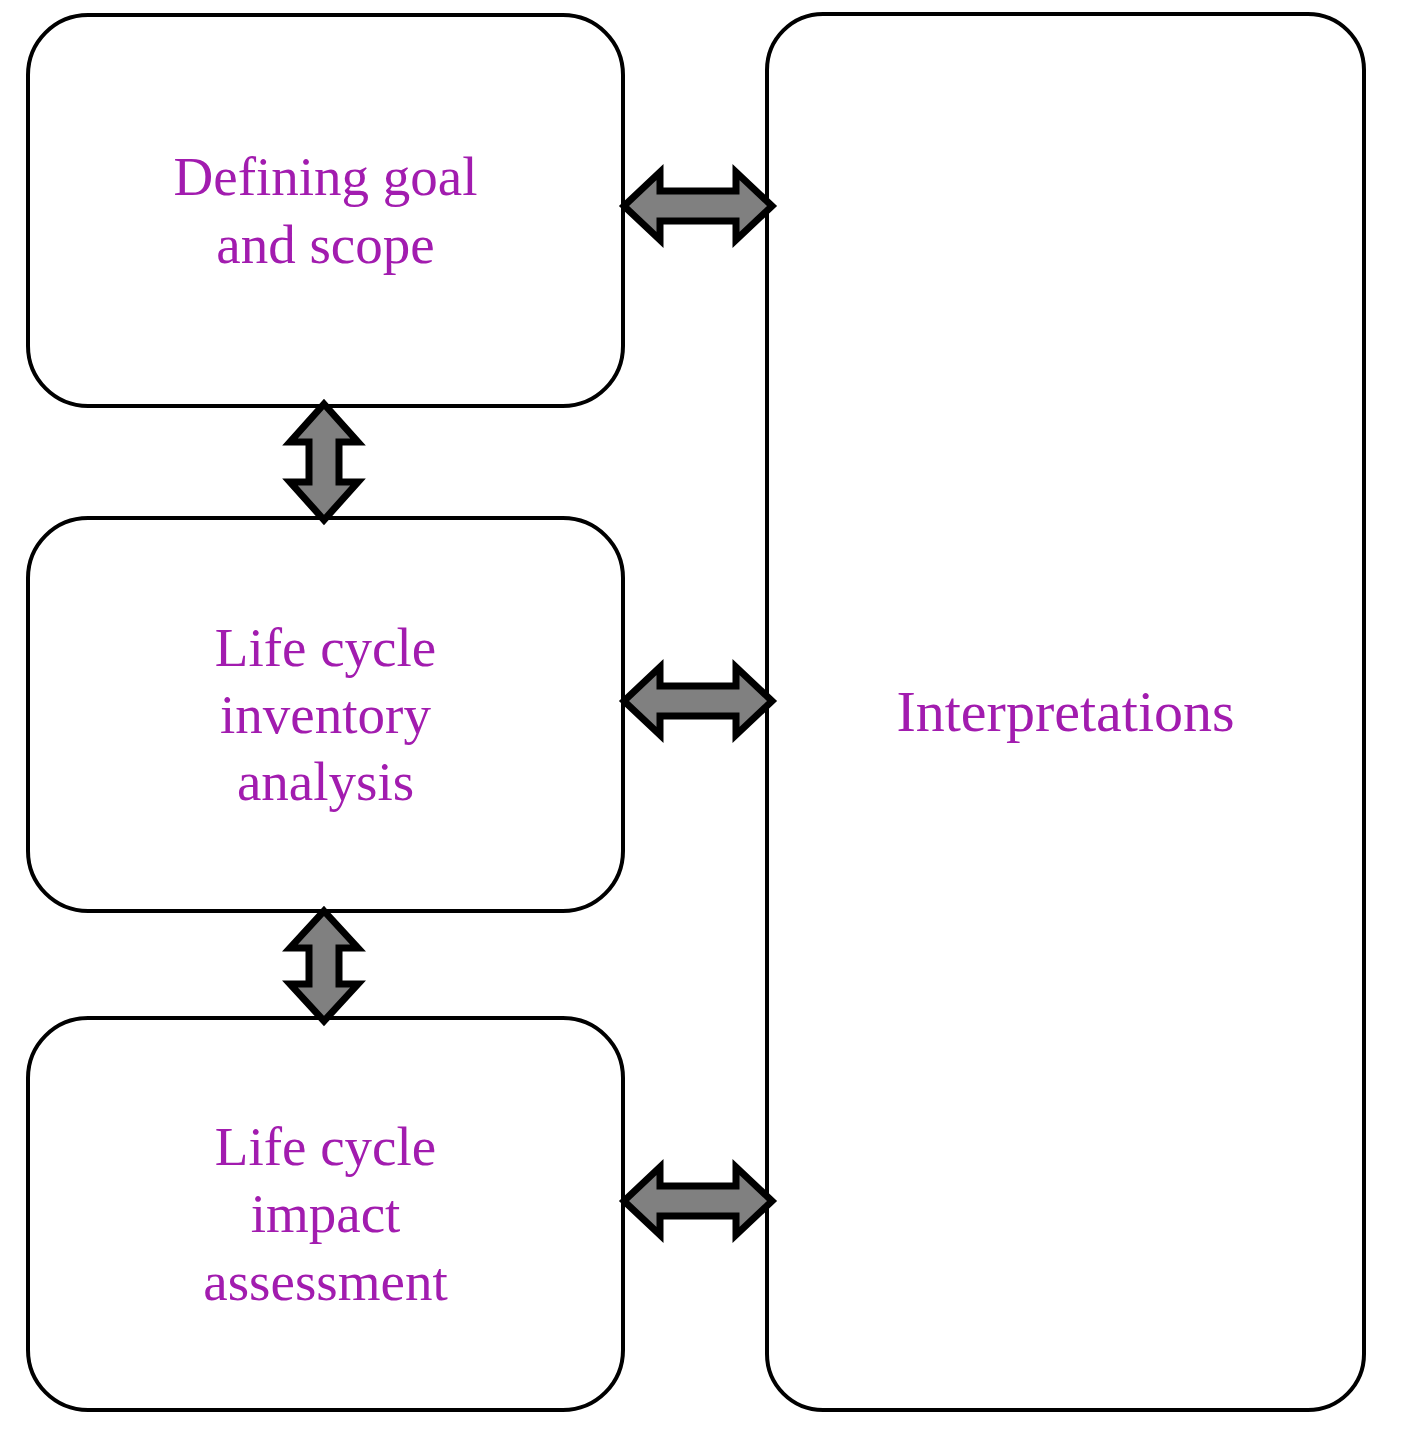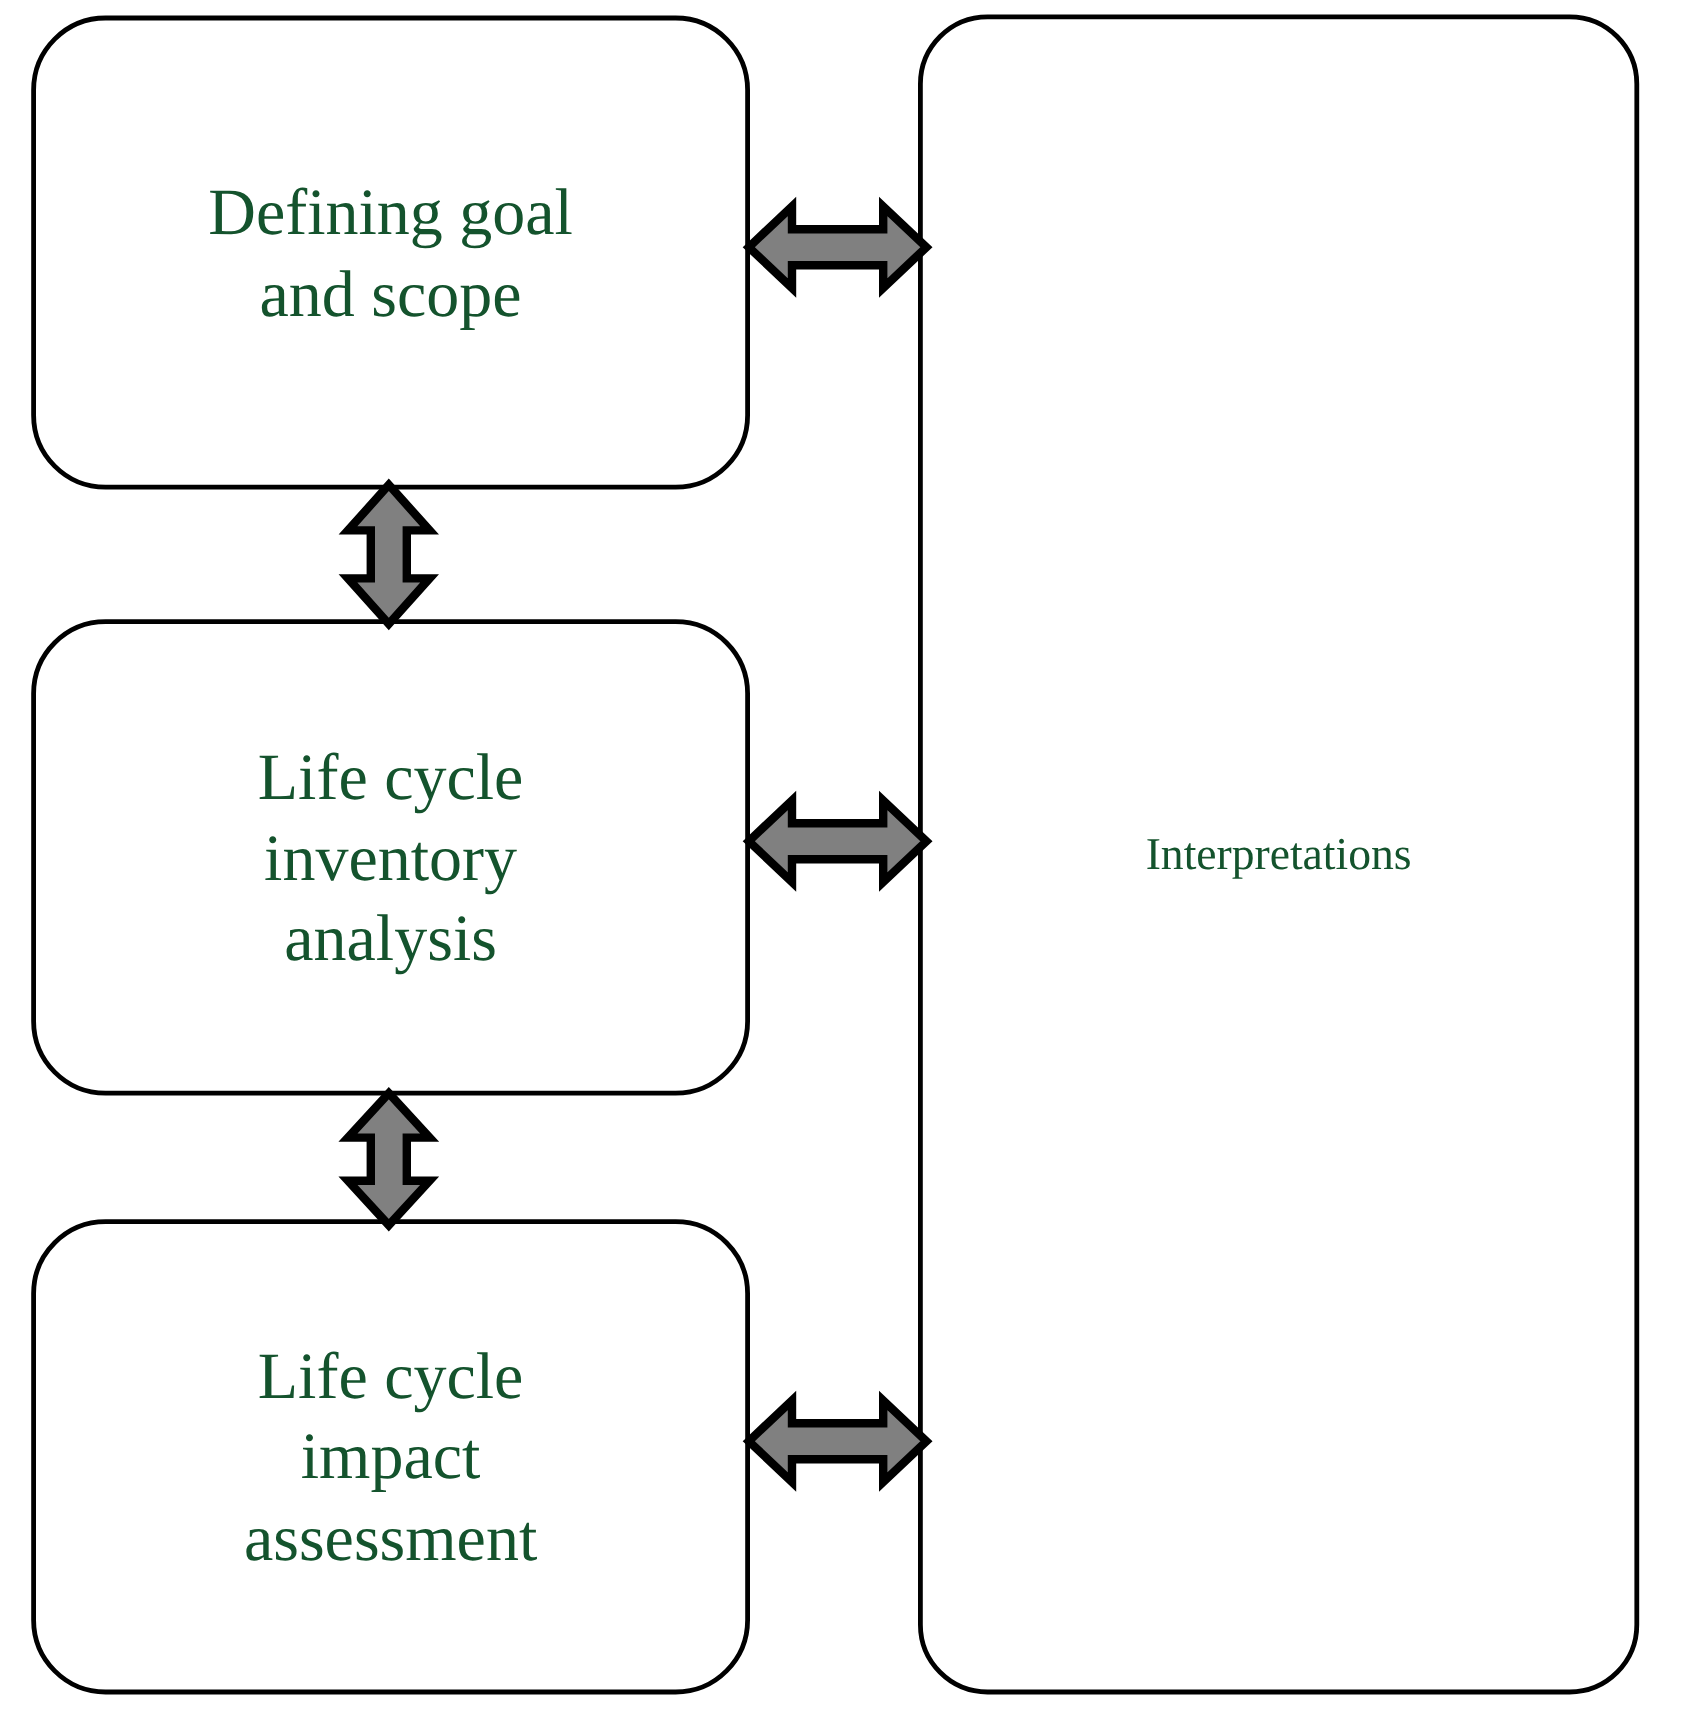--- a/index.html
+++ b/index.html
@@ -17,21 +17,21 @@
   }
   .node {
     position: absolute;
     box-sizing: border-box;
     background: #ffffff;
     border: 4px solid #000000;
     display: flex;
     align-items: center;
     justify-content: center;
     text-align: center;
-    color: #14532d;
+    color: #a21caf;
     line-height: 1.22;
     z-index: 2;
   }
   .node-label {
     display: block;
     width: 100%;
     padding: 0 18px;
     box-sizing: border-box;
     white-space: pre-line;
   }
@@ -54,21 +54,21 @@
     width: 599px; height: 396px;
     border-radius: 62px;
     font-size: 55px;
   }
 
   
   #stage-interpretations {
     left: 765px; top: 12px;
     width: 601px; height: 1400px;
     border-radius: 58px;
-    font-size: 38px;
+    font-size: 58px;
   }
 
   
   .arrow {
     position: absolute;
     z-index: 3;
   }
   .arrow svg { display: block; overflow: visible; }
 </style>
 </head>

